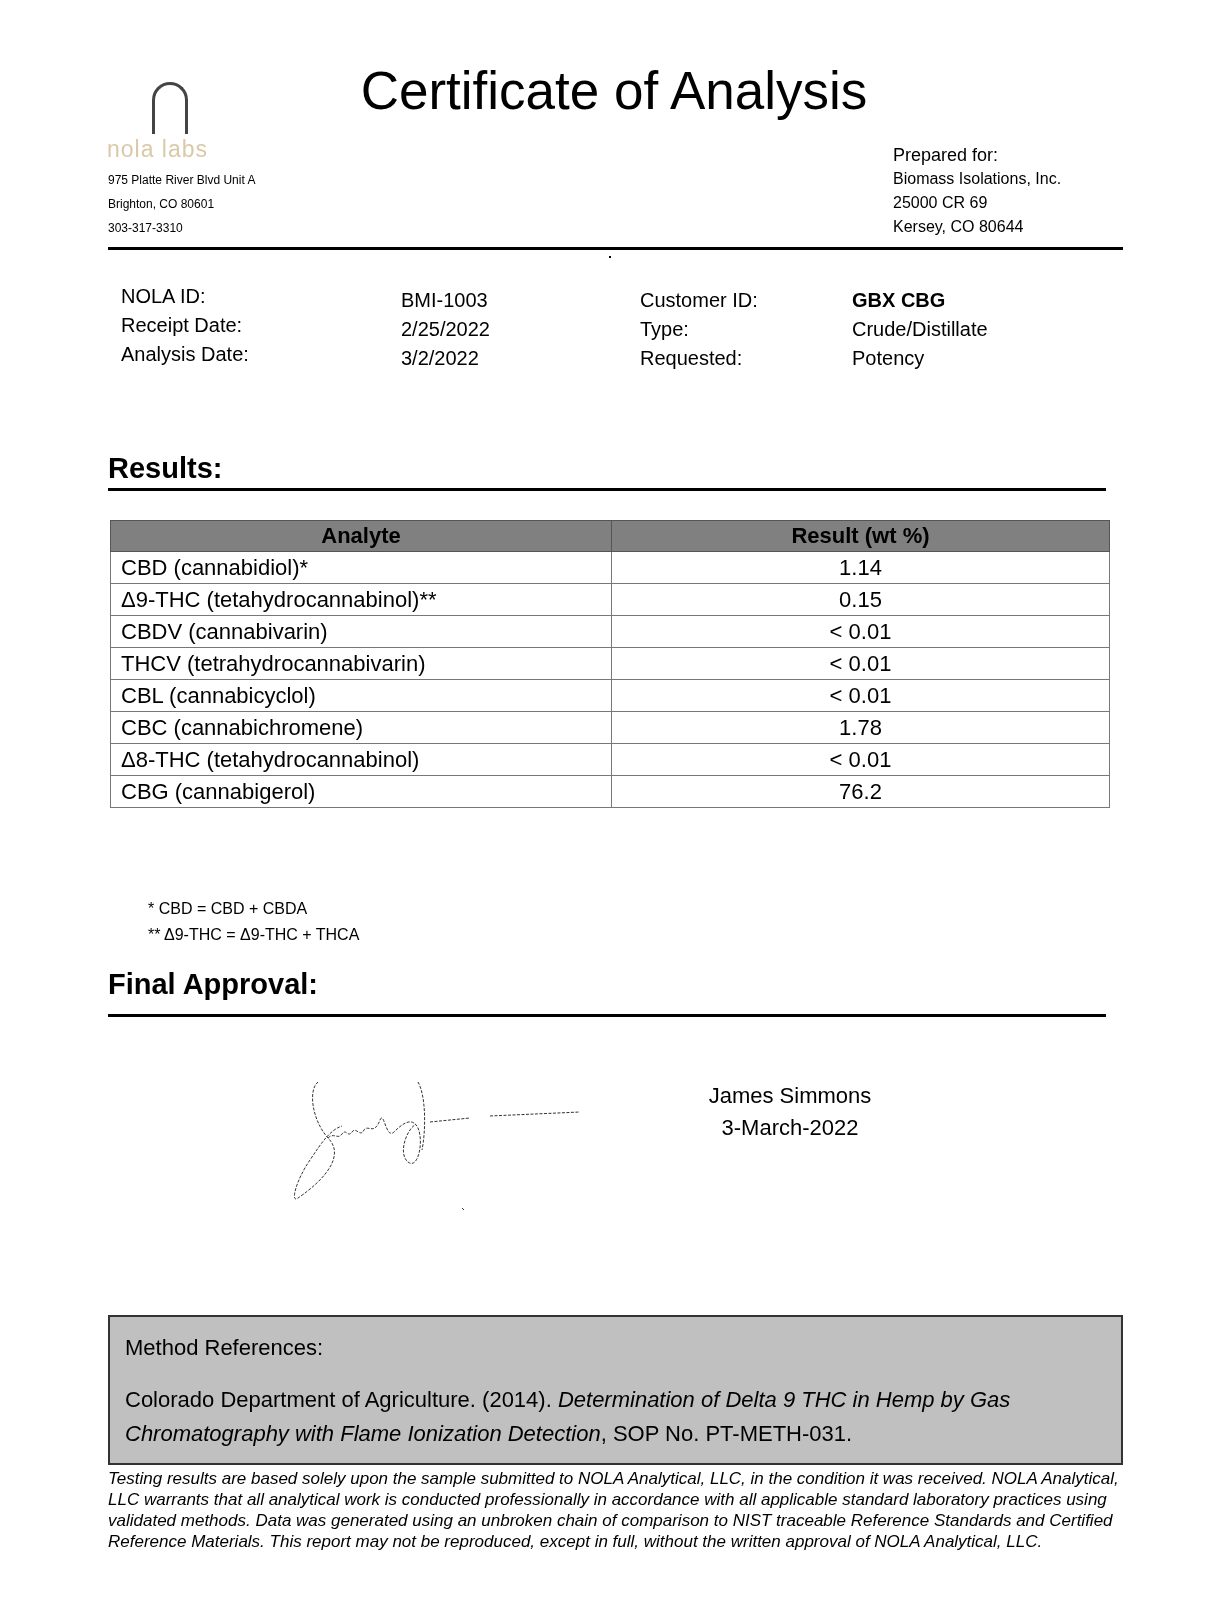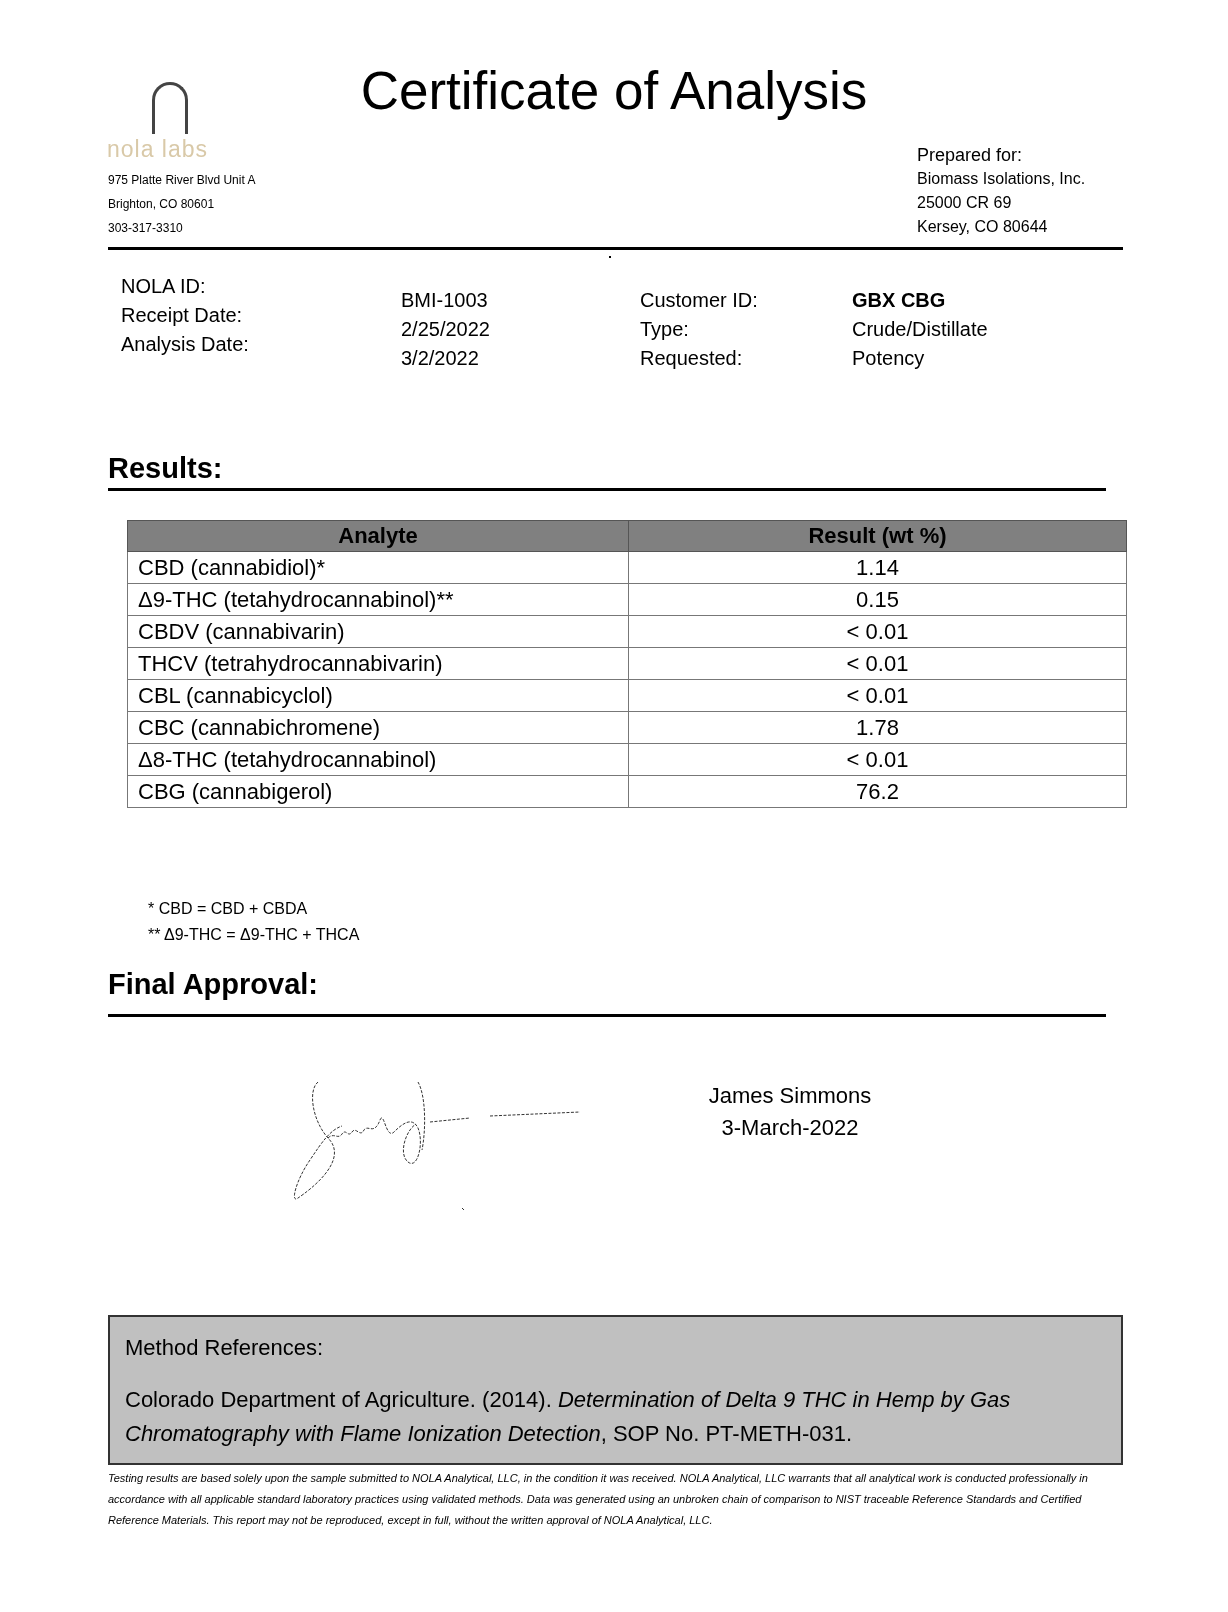--- a/index.html
+++ b/index.html
@@ -5,57 +5,57 @@
   html, body { margin: 0; padding: 0; background: #ffffff; }
   body { width: 1228px; height: 1612px; position: relative; font-family: "Liberation Sans", sans-serif; color: #000; overflow: hidden; }
   .abs { position: absolute; }
 
   .logo-arch { left: 152px; top: 82px; width: 36px; height: 52px; border: 3px solid #444; border-bottom: none; border-radius: 20px 20px 0 0; box-sizing: border-box; }
   .logo-text { left: 107px; top: 136px; font-size: 23px; color: #d9c9a8; letter-spacing: 1px; font-weight: 300; }
 
   .title { left: 0; width: 1228px; top: 60px; text-align: center; font-size: 53px; }
 
   .lab-addr { left: 108px; top: 168px; font-size: 12px; line-height: 24px; }
-  .prep { left: 893px; top: 143px; font-size: 16px; line-height: 24px; margin-left: 24px; }
+  .prep { left: 893px; top: 143px; font-size: 16px; line-height: 24px; }
   .prep .head { font-size: 18px; }
 
   .rule { background: #000; }
   .rule-top { left: 108px; top: 247px; width: 1015px; height: 3px; }
   .dot { left: 609px; top: 256px; width: 2px; height: 2px; background: #000; }
 
   .info { font-size: 20px; line-height: 29px; }
-  .info-l1 { left: 121px; top: 272px; }
+  .info-l1 { left: 121px; top: 282px; }
   .info-v1 { left: 353px; top: 286px; margin-left: 48px; }
   .info-l2 { left: 640px; top: 286px; }
   .info-v2 { left: 852px; top: 286px; }
   .bold { font-weight: bold; }
 
   .section-h { font-size: 29px; font-weight: bold; left: 108px; }
   .h-results { top: 452px; }
   .rule-results { left: 108px; top: 488px; width: 998px; height: 3px; }
 
-  table.results { position: absolute; left: 127px; top: 520px; width: 1000px; border-collapse: collapse; font-size: 22px; }
+  table.results { position: absolute; left: 110px; top: 520px; width: 1000px; border-collapse: collapse; font-size: 22px; }
   table.results th { background: #808080; font-weight: bold; text-align: center; height: 30px; border: 1px solid #555; padding: 0; }
   table.results td { height: 31px; border: 1px solid #777; padding: 0 0 0 10px; }
   table.results td.val { text-align: center; padding: 0; }
   table.results th.c1, table.results td.c1 { width: 490px; }
 
   .notes { left: 148px; top: 896px; font-size: 16px; line-height: 26px; }
 
   .h-approval { top: 968px; }
   .rule-approval { left: 108px; top: 1014px; width: 998px; height: 3px; }
 
   .sig { left: 290px; top: 1080px; width: 320px; height: 130px; }
   .signer { left: 690px; top: 1080px; width: 200px; text-align: center; font-size: 22px; line-height: 32px; }
 
   .method-box { left: 108px; top: 1315px; width: 1015px; height: 150px; background: #c0c0c0; border: 2px solid #333; box-sizing: border-box; text-decoration: underline; }
   .method-title { position: absolute; left: 15px; top: 18px; font-size: 22px; }
   .method-body { position: absolute; left: 15px; top: 66px; width: 980px; font-size: 22px; line-height: 34px; }
 
-  .disclaimer { left: 108px; top: 1468px; width: 1020px; font-size: 11px; line-height: 21px; font-style: italic; }
+  .disclaimer { left: 108px; top: 1468px; width: 1020px; font-size: 17px; line-height: 21px; font-style: italic; }
 </style>
 </head>
 <body>
 
 <div class="abs logo-arch"></div>
 <div class="abs logo-text">nola labs</div>
 
 <div class="abs title">Certificate of Analysis</div>
 
 <div class="abs lab-addr">

